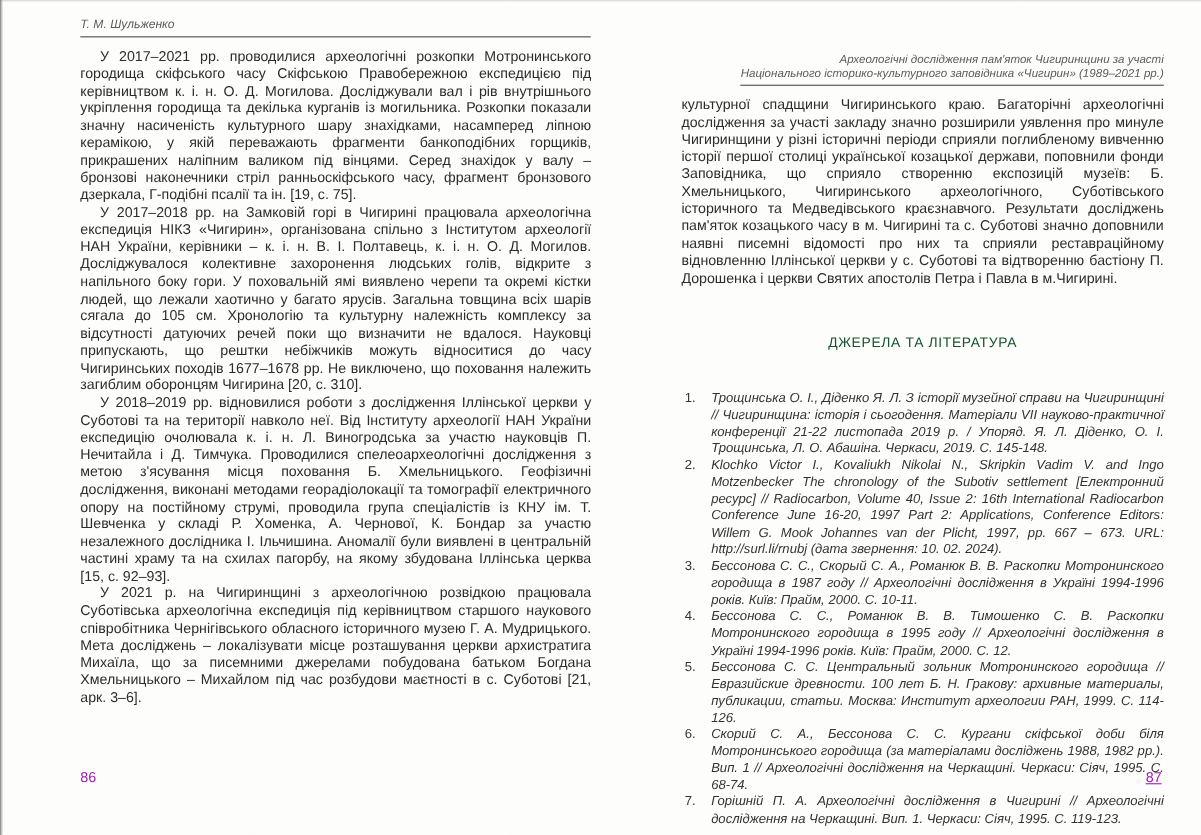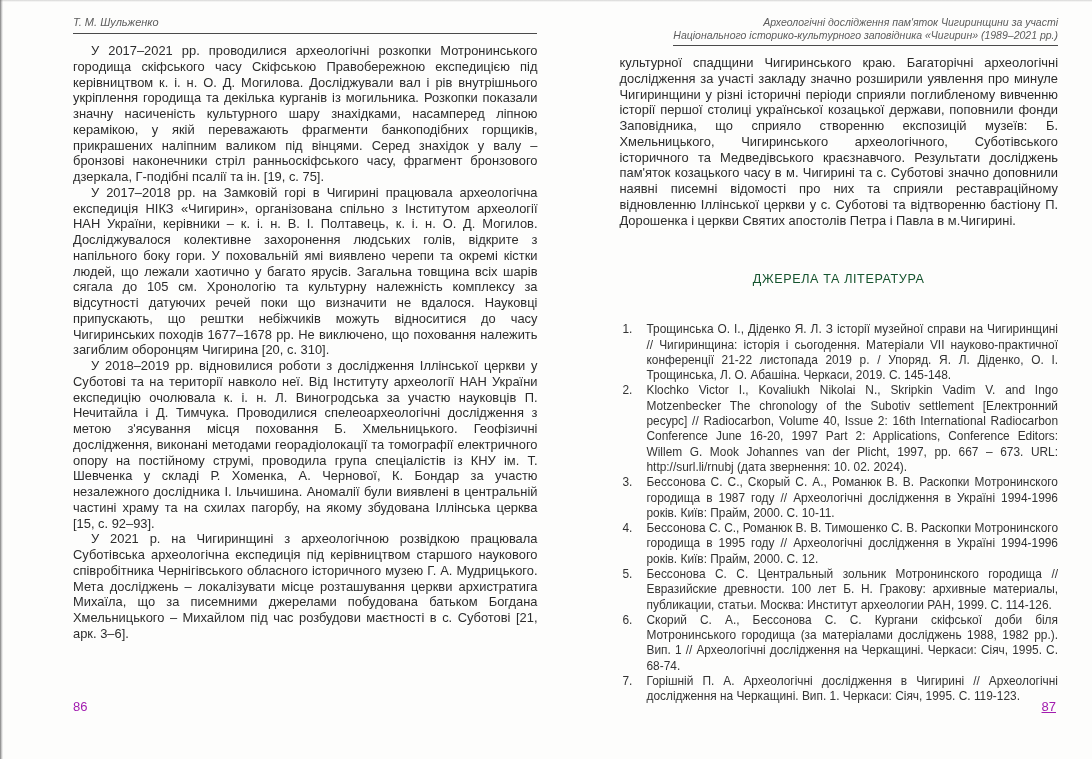--- a/index.html
+++ b/index.html
@@ -42,20 +42,21 @@
     border-bottom: 1px solid #4a4a4a;
   }
   .running-head-right { text-align: right; }
   .running-head-right .rh-inner {
     display: inline-block;
     font-size: 10.5px;
     line-height: 13px;
     padding-bottom: 3px;
     border-bottom: 1px solid #4a4a4a;
     text-align: right;
+    margin-top: 32px;
   }
 
   .body-text {
     margin-top: 9px;
     font-size: 12.9px;
     line-height: 15.75px;
     text-align: justify;
     color: #2c2c2c;
   }
   .para { margin: 0; }
@@ -70,21 +71,21 @@
     margin: 44px 0 36px 0;
   }
 
   .references {
     font-size: 11.9px;
     line-height: 15.3px;
     color: #333333;
   }
   .ref-item { display: flex; margin: 0; }
   .ref-num  { flex: 0 0 27px; padding-left: 3px; }
-  .ref-text { flex: 1; text-align: justify; }
+  .ref-text { flex: 1; text-align: justify; font-style: italic; }
 
   .page-number {
     position: absolute;
     bottom: 45px;
     font-size: 13px;
     color: #a21caf;
   }
   .page-number-left  { left: 37px; }
   .page-number-right { right: 36px; text-decoration: underline; }
 </style>

